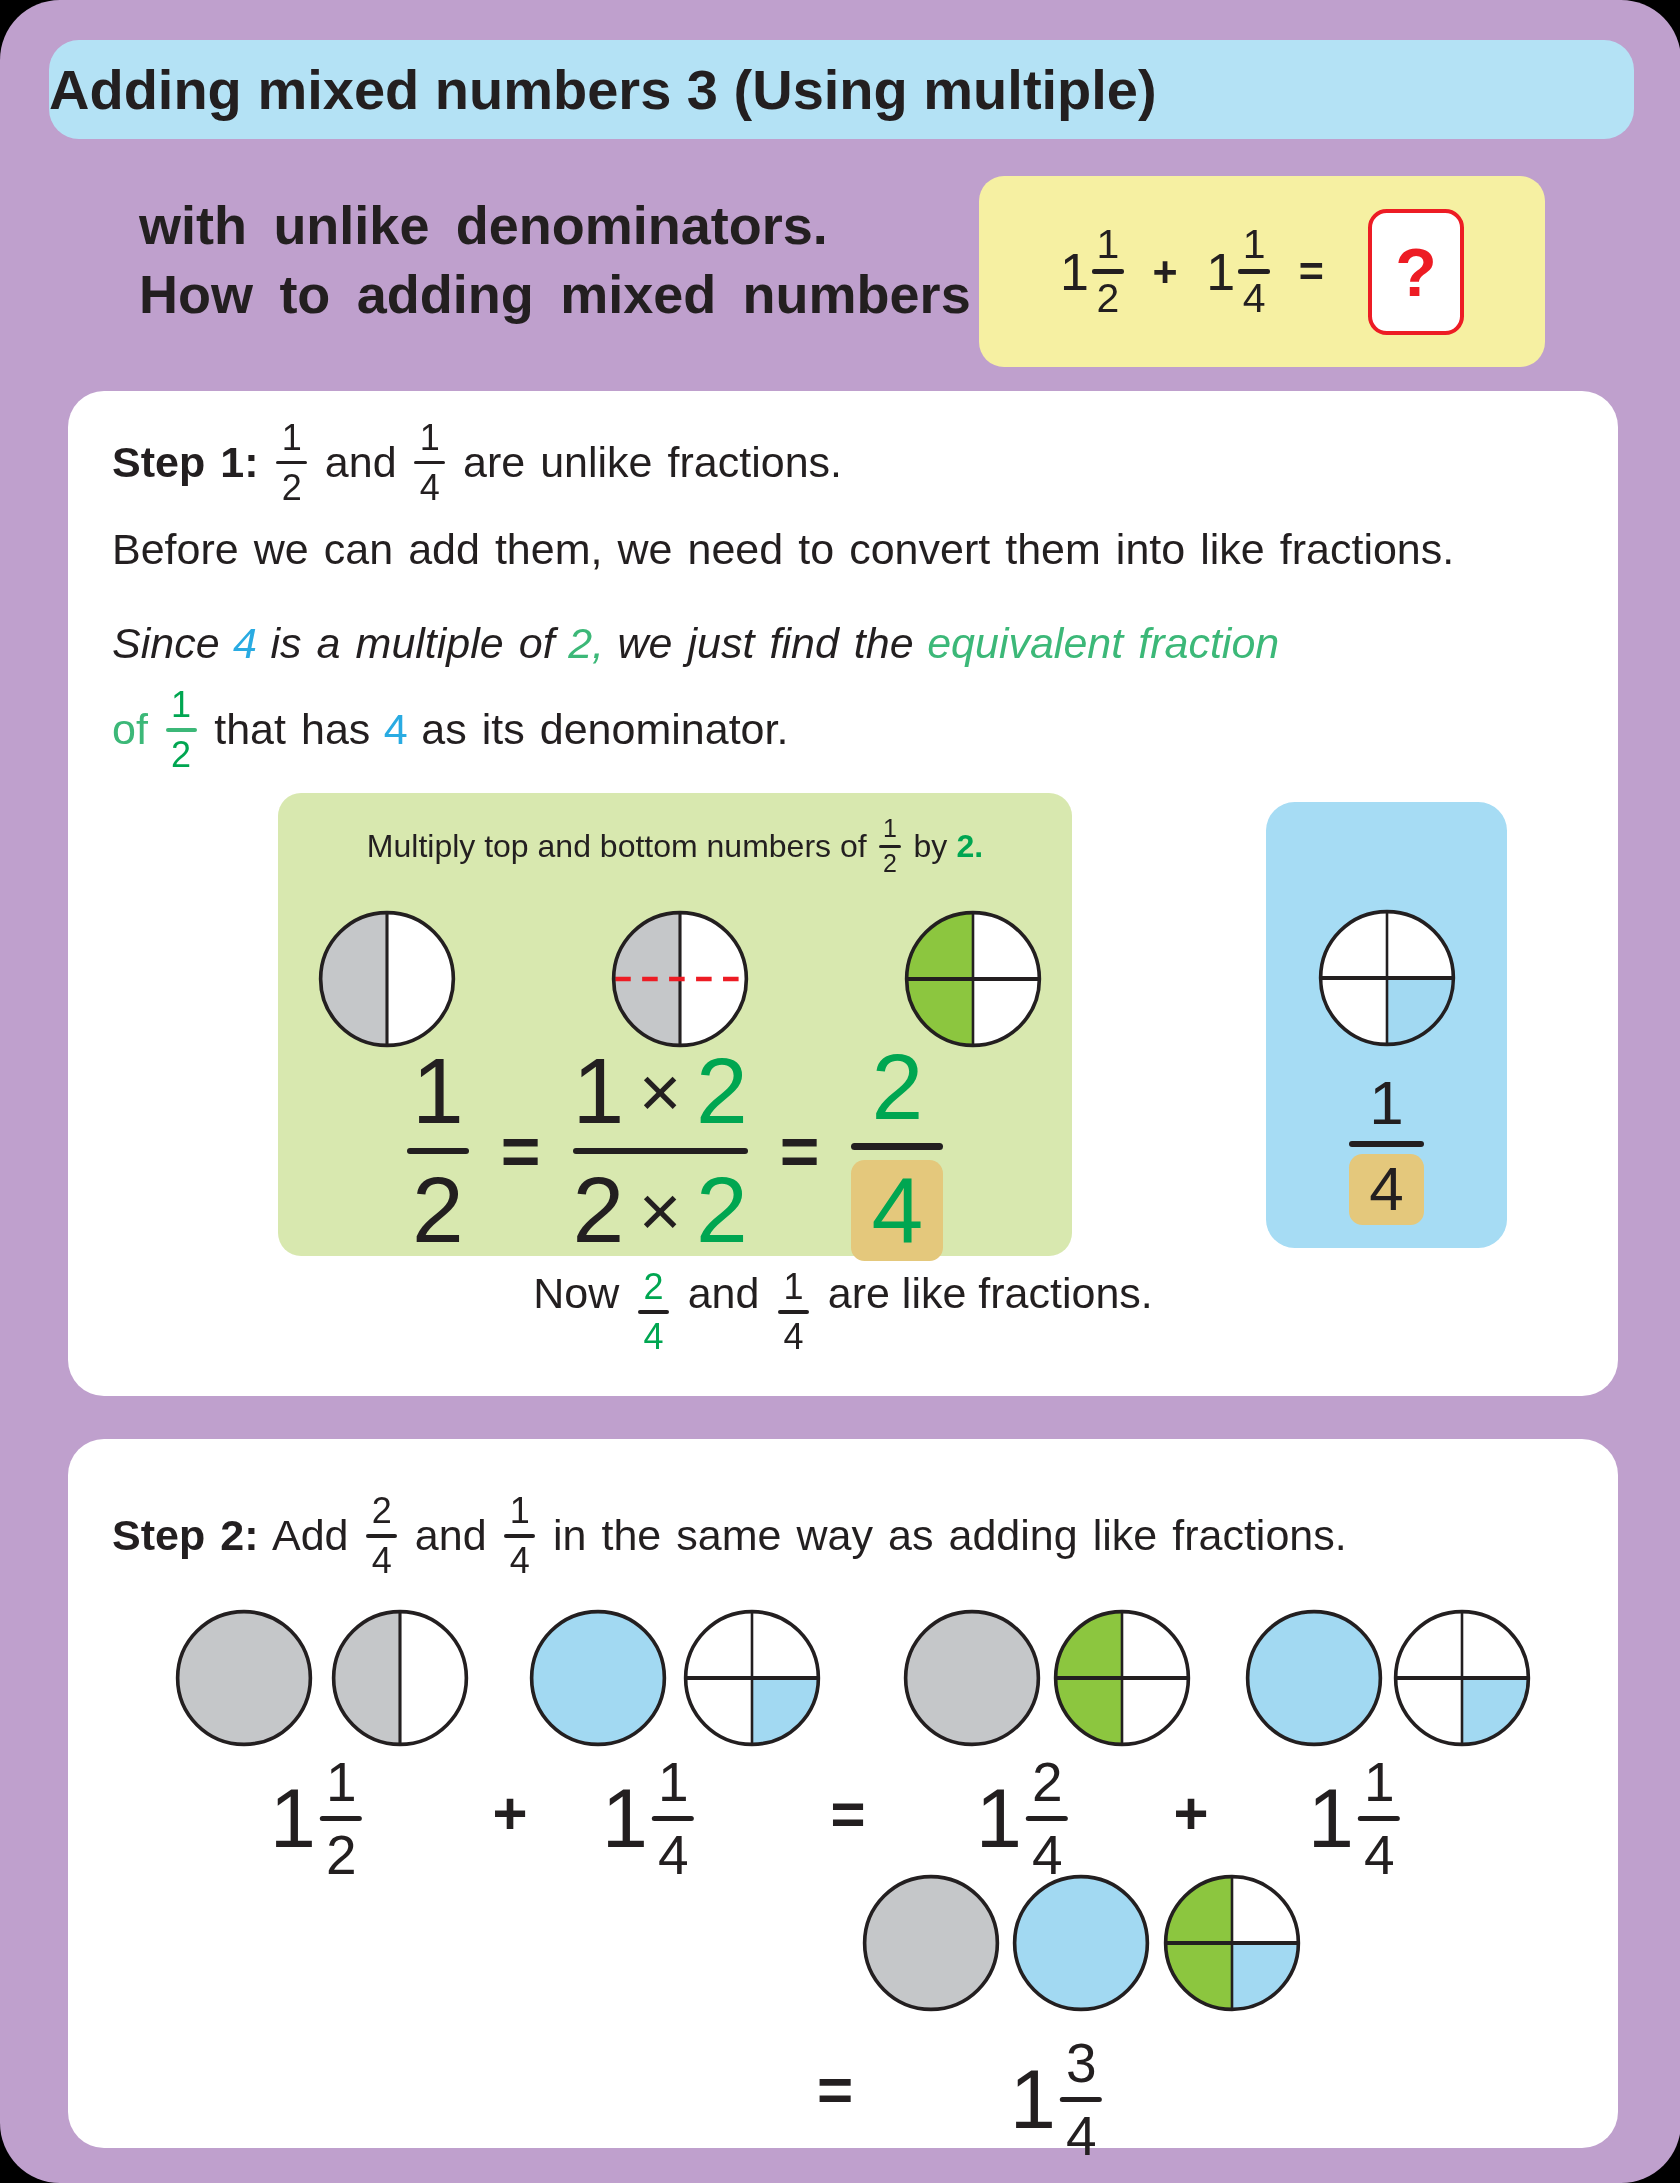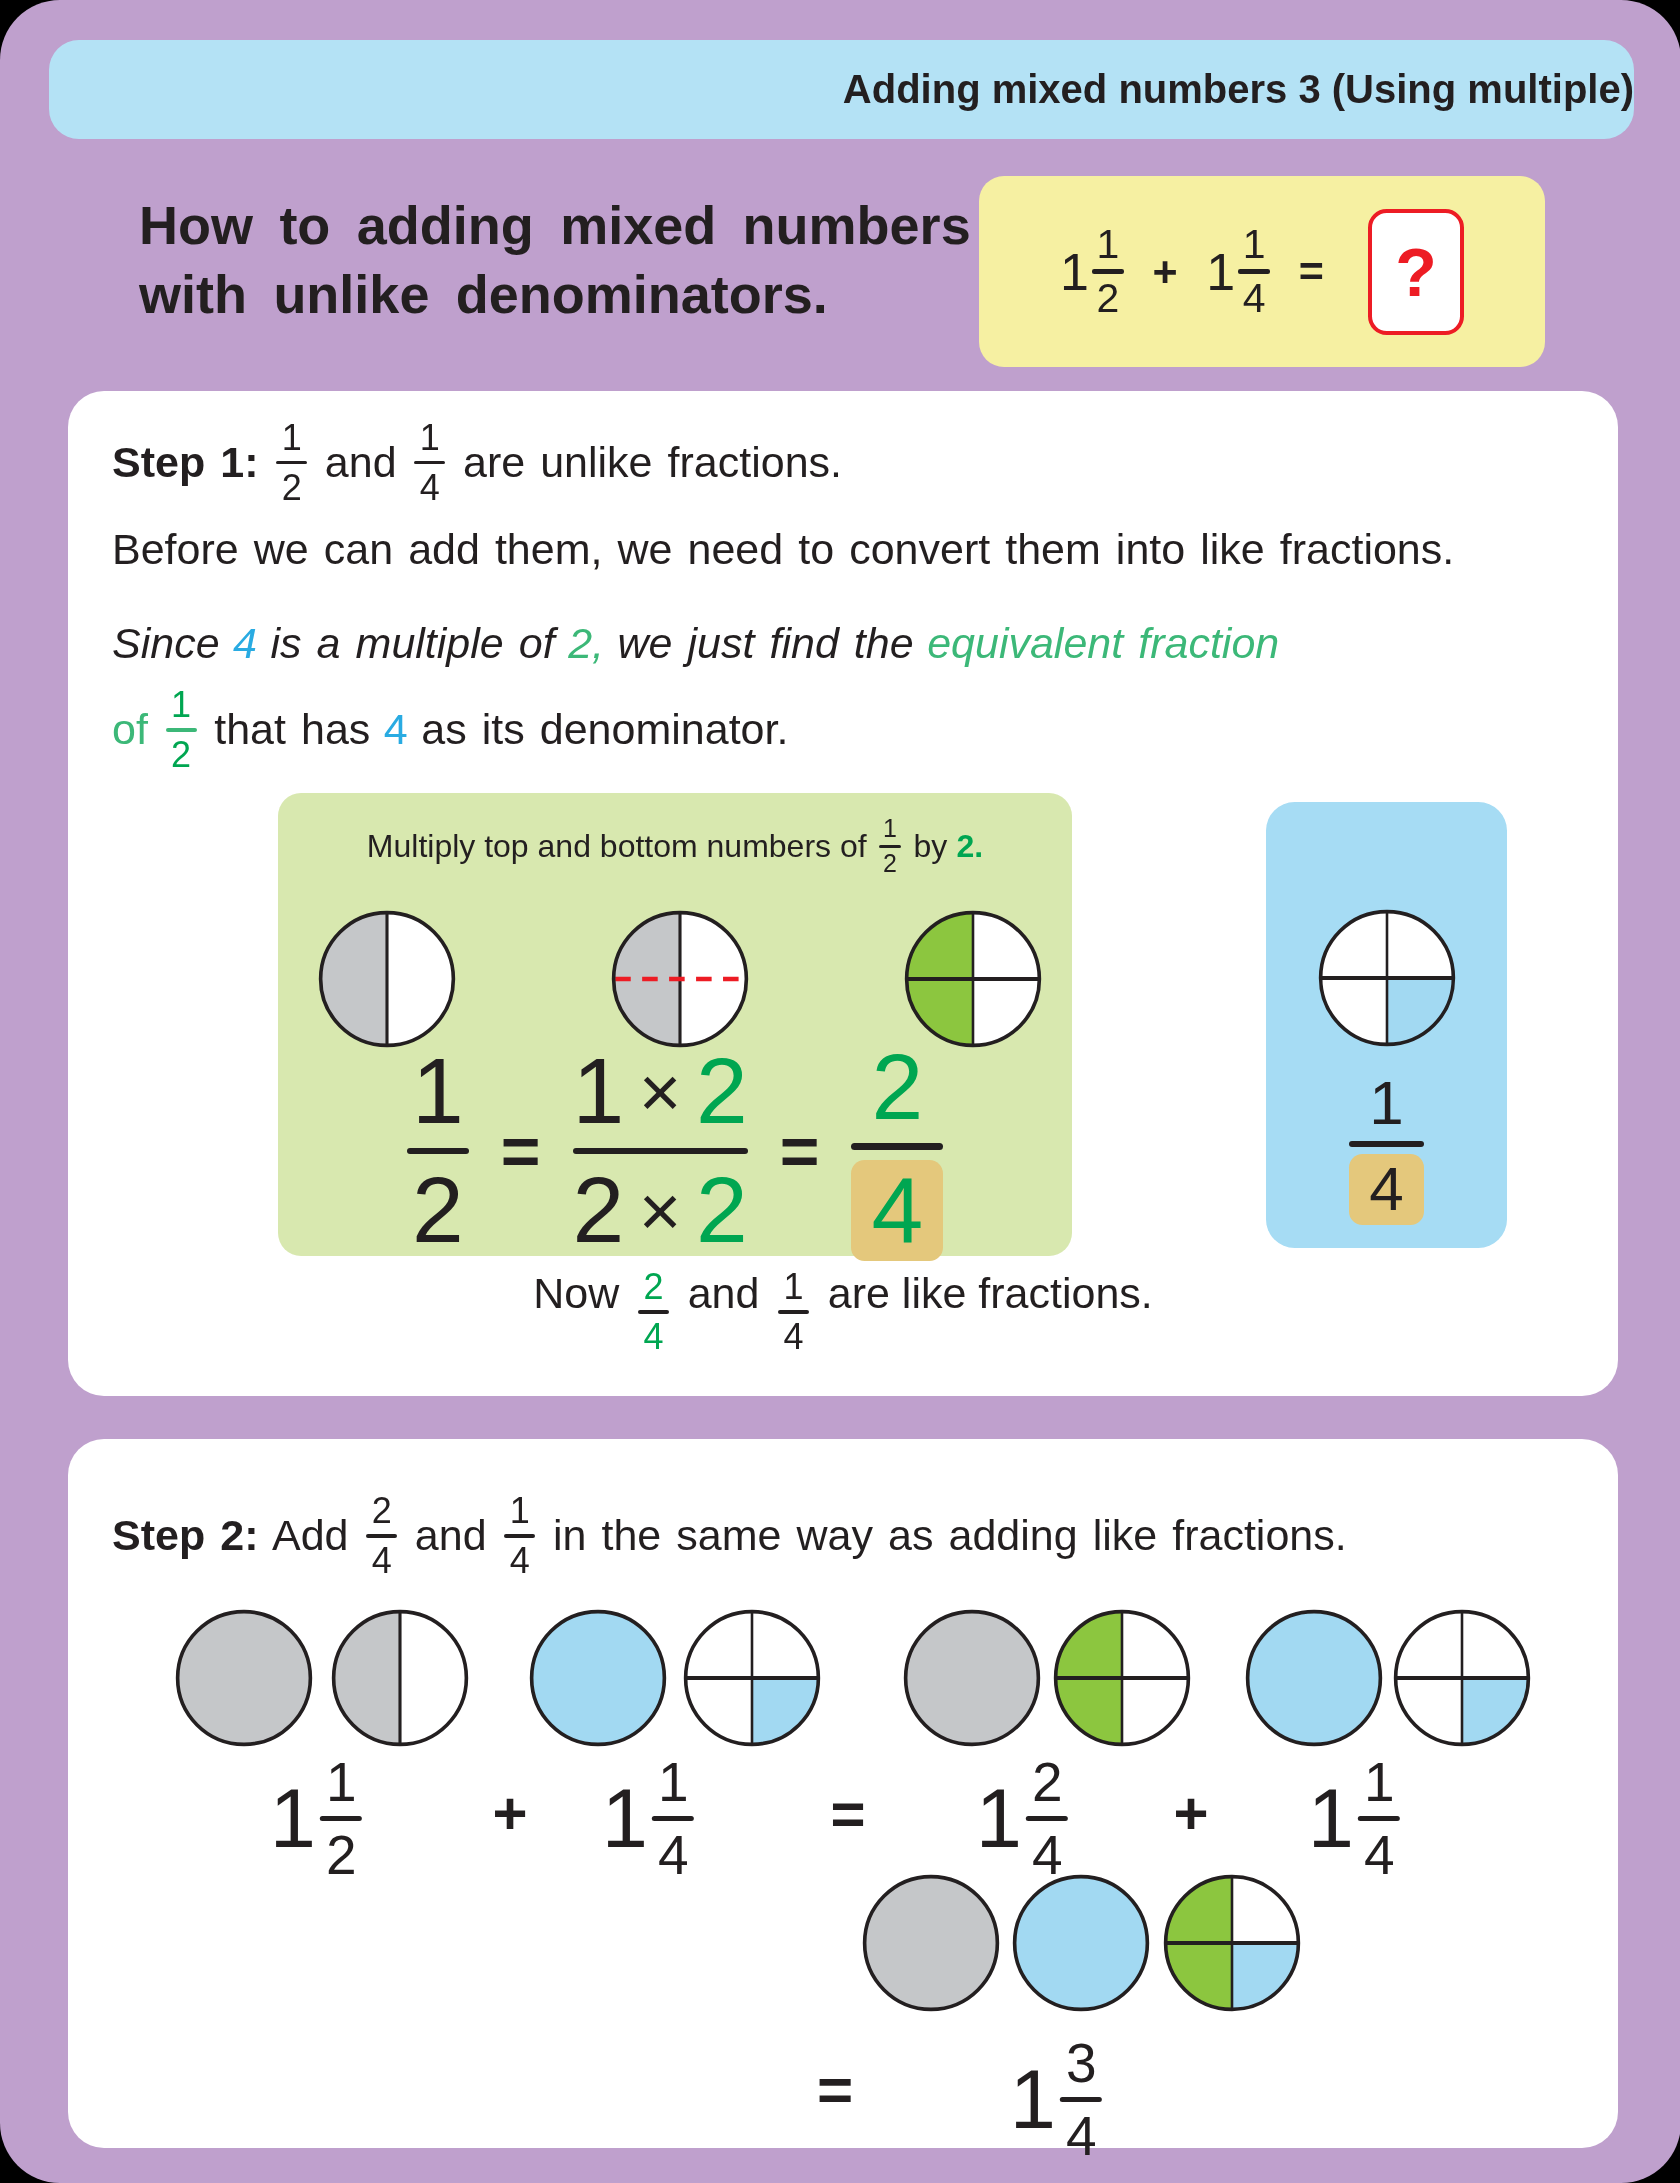--- a/index.html
+++ b/index.html
@@ -50,21 +50,21 @@
   
   .allgreen .fn,.allgreen .fd{color:var(--green_text,#00a651);}
   .allgreen .fbar{background:var(--ink,#231f20);}
   .tan .fd{background:var(--tan,#e4c87c);border-radius:13.5px;padding:4.2px 20px;}
   .gtxt{color:var(--green_text,#00a651);}
   .gword{color:var(--green_word,#3cb878);}
   .btxt{color:var(--blue_text,#29abe2);}
 
   
   .title-bar{position:absolute;left:49px;top:40px;width:1585px;height:99px;background:var(--title_blue,#b4e2f5);
-    border-radius:30px;display:flex;align-items:center;justify-content:flex-end;font-size:40px;font-weight:bold;}
+    border-radius:30px;display:flex;align-items:center;justify-content:flex-start;font-size:56px;font-weight:bold;}
   .intro{position:absolute;left:139px;top:191px;font-size:54px;font-weight:bold;line-height:1.28;word-spacing:11.4px;}
   .problem-box{position:absolute;left:979px;top:176px;width:566px;height:191px;background:var(--yellow,#f6f0a2);
     border-radius:25px;display:flex;align-items:center;justify-content:center;gap:28.6px;}
   .problem-box .op{font-size:43px;font-weight:bold;}
   .q-box{width:88px;height:118px;background:#fff;border:4.7px solid var(--red,#ed1c24);border-radius:18.7px;
     display:flex;align-items:center;justify-content:center;margin-left:15.6px;}
   .q-box .q{color:var(--red,#ed1c24);font-size:68px;font-weight:bold;}
 
   
   .card{position:absolute;left:68px;width:1550px;background:#fff;border-radius:36px;}
@@ -113,22 +113,22 @@
 </head>
 <body>
 
 <div class="page">
 
   <div class="title-bar">
     <span>Adding mixed numbers 3 (Using multiple)</span>
   </div>
 
   <div class="intro">
+    <div>with unlike denominators.</div>
     <div>How to adding mixed numbers</div>
-    <div>with unlike denominators.</div>
   </div>
 
   <div class="problem-box">
     <span class="mixed m-prob">
       <span class="mw">1</span>
       <span class="frac f-prob">
         <span class="fn">1</span>
         <span class="fbar"></span>
         <span class="fd">2</span>
       </span>

